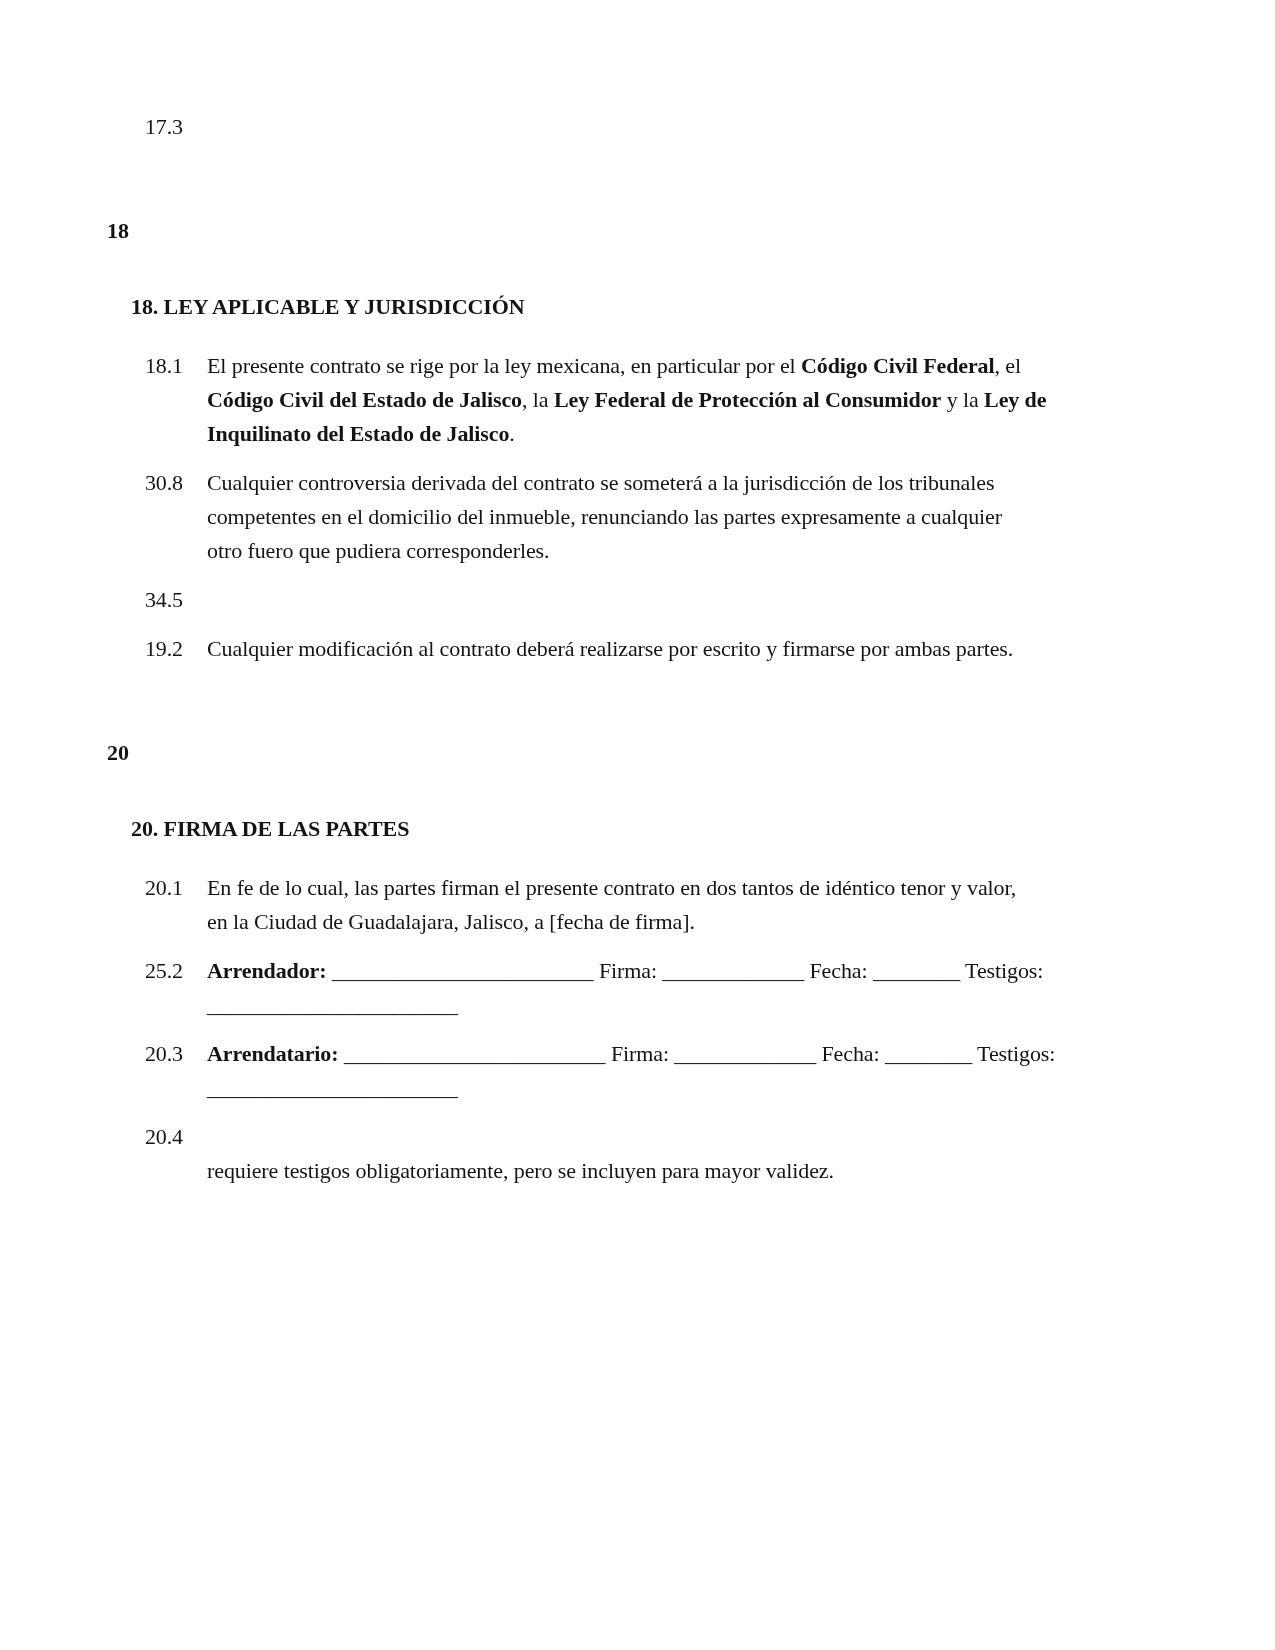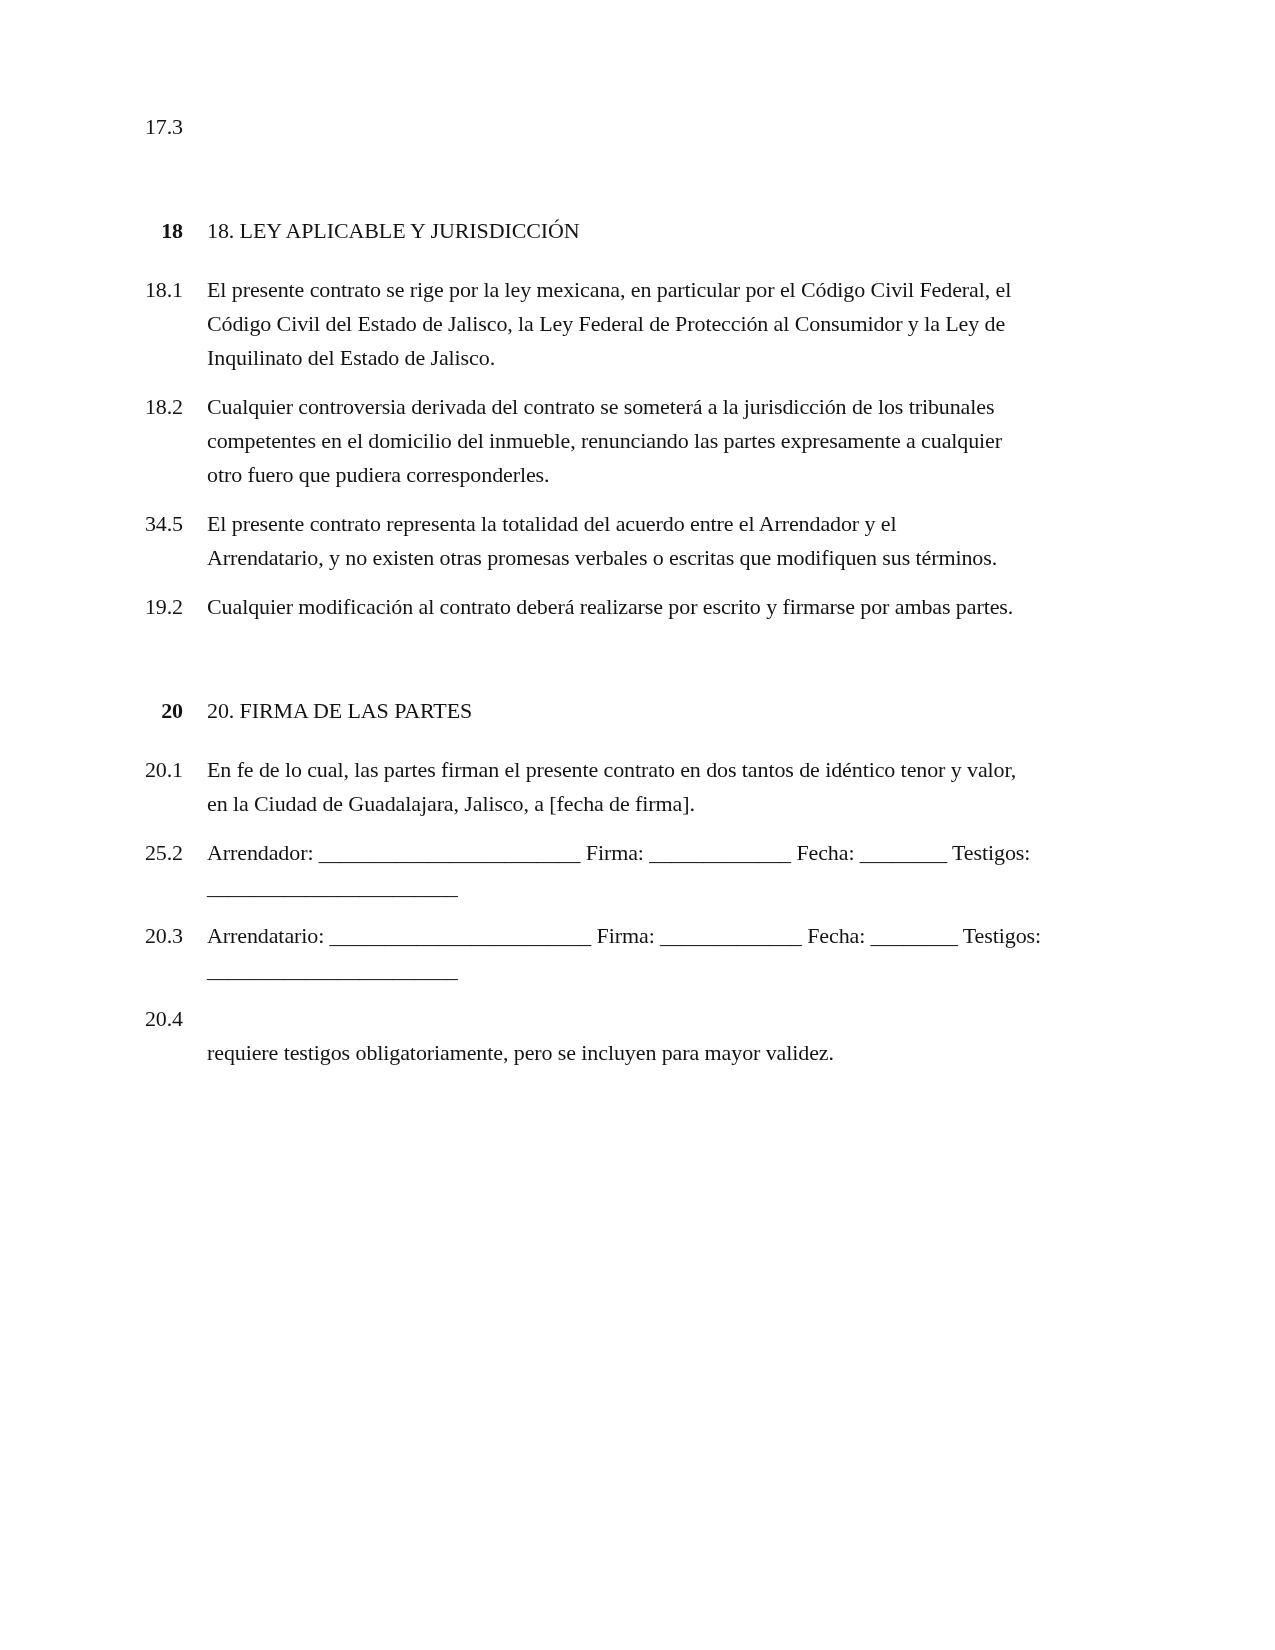--- a/index.html
+++ b/index.html
@@ -11,24 +11,24 @@
     background:#ffffff;
     color:#141414;
     font-family:"Liberation Serif","DejaVu Serif",serif;
     font-size:22px;
     line-height:34px;
     letter-spacing:-0.1px;
     padding:110px 170px 40px 107px;
     overflow:hidden;
   }
   .row{display:flex;align-items:flex-start;margin:0 0 15px 0;}
-  .row.heading{margin-top:70px;margin-bottom:25px;font-weight:700;}
+  .row.heading{margin-top:70px;margin-bottom:25px;font-weight:700;flex-direction:column;}
   .num{flex:0 0 76px;text-align:right;white-space:nowrap;}
   .txt{flex:1;min-width:0;margin-left:24px;white-space:nowrap;}
-  .b{font-weight:400;}
+  .b{font-weight:700;}
 </style>
 </head>
 <body>
 
 <div class="page" style="background: rgb(255, 255, 255); color: rgb(20, 20, 20);">
 
   <div class="row">
     <div class="num">17.3</div>
   </div>
 
@@ -36,28 +36,27 @@
     <div class="num">18</div>
     <div class="txt"><span class="b">18. LEY APLICABLE Y JURISDICCIÓN</span></div>
   </div>
 
   <div class="row">
     <div class="num">18.1</div>
     <div class="txt"><span>El presente contrato se rige por la ley mexicana, en particular por el </span><span class="b">Código Civil Federal</span><span>, el</span><br><span class="b">Código Civil del Estado de Jalisco</span><span>, la </span><span class="b">Ley Federal de Protección al Consumidor</span><span> y la </span><span class="b">Ley de</span><br><span class="b">Inquilinato del Estado de Jalisco</span><span>.</span></div>
   </div>
 
   <div class="row">
-    <div class="num">18.2</div>
+    <div class="num">30.8</div>
     <div class="txt"><span>Cualquier controversia derivada del contrato se someterá a la jurisdicción de los tribunales</span><br><span>competentes en el domicilio del inmueble, renunciando las partes expresamente a cualquier</span><br><span>otro fuero que pudiera corresponderles.</span></div>
   </div>
 
 
   <div class="row">
     <div class="num">34.5</div>
-    <div class="txt"><span>El presente contrato representa la totalidad del acuerdo entre el </span><span class="b">Arrendador</span><span> y el</span><br><span class="b">Arrendatario</span><span>, y no existen otras promesas verbales o escritas que modifiquen sus términos.</span></div>
   </div>
 
   <div class="row">
     <div class="num">19.2</div>
     <div class="txt"><span>Cualquier modificación al contrato deberá realizarse por escrito y firmarse por ambas partes.</span></div>
   </div>
 
   <div class="row heading">
     <div class="num">20</div>
     <div class="txt"><span class="b">20. FIRMA DE LAS PARTES</span></div>

